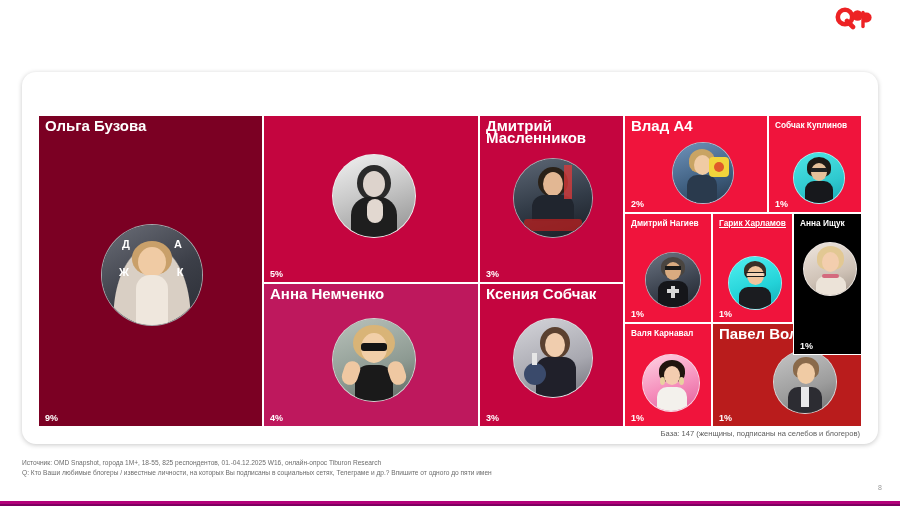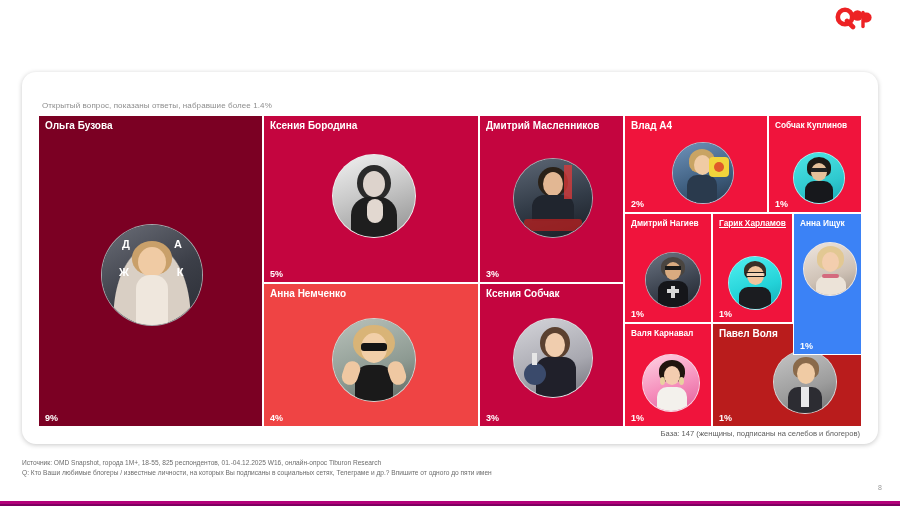--- a/index.html
+++ b/index.html
@@ -31,21 +31,21 @@
   
   .tree{
     position:absolute;left:16px;top:43px;width:824px;height:312px;
   }
   .tile{
     position:absolute;box-sizing:border-box;
     border:1px solid #ffffff;overflow:hidden;
   }
   .tile .nm{
     position:absolute;left:6px;top:4px;right:4px;
-    font-size:10px;font-weight:bold;color:#ffffff;line-height:11.5px;
+    font-size:15px;font-weight:bold;color:#ffffff;line-height:11.5px;
   }
   .tile .nm.small{font-size:8.3px;line-height:10.5px;}
   .tile .pc{
     position:absolute;left:6px;bottom:3px;
     font-size:9px;font-weight:bold;color:#ffffff;
   }
 
   
   .ava{
     position:absolute;border-radius:50%;overflow:hidden;
@@ -73,21 +73,20 @@
     <circle cx="11" cy="11" r="7.2" fill="none" stroke="#ED2224" stroke-width="4.6"></circle>
     <path d="M13 15 L19 21" stroke="#ED2224" stroke-width="4.6" stroke-linecap="round"></path>
     <circle cx="23.5" cy="9.5" r="5.2" fill="#ED2224"></circle>
     <path d="M29 6.5 h3.6 a5 5 0 0 1 0 10 H29 z" fill="#ED2224"></path>
     <path d="M29 6.5 v14" stroke="#ED2224" stroke-width="3.4" stroke-linecap="round"></path>
   </svg>
 </div>
 
 <div class="card">
 
-  <div class="card-sub">Открытый вопрос, показаны ответы, набравшие более 1.4%</div>
 
   <div class="tree">
 
     <div class="tile" style="left:0;top:0;width:225px;height:312px;background:#7B0023;">
       <div class="nm">Ольга Бузова</div>
       <div class="ava" style="left:62px;top:108px;width:100px;height:100px;background:#3a3d45;">
         <i style="left:0;top:0;width:100px;height:100px;background:
            radial-gradient(circle at 50% 34%, #e8c9a8 16px, rgba(232,201,168,0) 17px),
            radial-gradient(ellipse at 50% 92%, #d9cfc4 38px, rgba(217,207,196,0) 39px),
            linear-gradient(150deg,#6b6e78 0%,#3c3f48 55%,#2a2d35 100%);"></i>
@@ -96,32 +95,31 @@
         <i style="left:34px;top:50px;width:32px;height:50px;background:#efe7dd;border-radius:14px 14px 0 0;"></i>
         <i style="left:16px;top:12px;width:16px;height:14px;color:#fff;font:bold 11px/14px 'Liberation Sans',sans-serif;text-align:center;">Д</i>
         <i style="left:14px;top:40px;width:16px;height:14px;color:#fff;font:bold 11px/14px 'Liberation Sans',sans-serif;text-align:center;">Ж</i>
         <i style="left:68px;top:12px;width:16px;height:14px;color:#fff;font:bold 11px/14px 'Liberation Sans',sans-serif;text-align:center;">А</i>
         <i style="left:70px;top:40px;width:16px;height:14px;color:#fff;font:bold 11px/14px 'Liberation Sans',sans-serif;text-align:center;">К</i>
       </div>
       <div class="pc">9%</div>
     </div>
 
     <div class="tile" style="left:225px;top:0;width:216px;height:168px;background:#C4053F;">
-      <div class="nm">Ксения Бородина</div>
       <div class="ava" style="left:68px;top:38px;width:82px;height:82px;background:#dcdcdc;">
         <i style="left:0;top:0;width:82px;height:82px;background:linear-gradient(160deg,#f2f2f2 0%,#c9c9c9 45%,#8e8e8e 100%);"></i>
         <i style="left:24px;top:10px;width:34px;height:36px;border-radius:50%;background:#2a2a2a;"></i>
         <i style="left:30px;top:16px;width:22px;height:26px;border-radius:50%;background:#ddd3cc;"></i>
         <i style="left:18px;top:42px;width:46px;height:40px;border-radius:18px 18px 0 0;background:#1e1e1e;"></i>
         <i style="left:34px;top:44px;width:16px;height:24px;background:#e2d8d0;border-radius:8px;"></i>
       </div>
       <div class="pc">5%</div>
     </div>
 
-    <div class="tile" style="left:225px;top:168px;width:216px;height:144px;background:#ef4444;">
+    <div class="tile" style="left:225px;top:168px;width:216px;height:144px;background:#be185d;">
       <div class="nm">Анна Немченко</div>
       <div class="ava" style="left:68px;top:34px;width:82px;height:82px;background:#9aa59c;">
         <i style="left:0;top:0;width:82px;height:82px;background:linear-gradient(160deg,#b9c2bb 0%,#8d9a92 60%,#5d6660 100%);"></i>
         <i style="left:20px;top:6px;width:42px;height:36px;border-radius:50%;background:#d9b477;"></i>
         <i style="left:28px;top:14px;width:26px;height:30px;border-radius:50%;background:#f2cfa8;"></i>
         <i style="left:28px;top:24px;width:26px;height:8px;border-radius:3px;background:#141414;"></i>
         <i style="left:22px;top:46px;width:38px;height:36px;border-radius:14px 14px 0 0;background:#1a1a1a;"></i>
         <i style="left:10px;top:42px;width:16px;height:24px;border-radius:8px;background:#efc8a2;transform:rotate(18deg);"></i>
         <i style="left:56px;top:42px;width:16px;height:24px;border-radius:8px;background:#efc8a2;transform:rotate(-18deg);"></i>
       </div>
@@ -223,21 +221,21 @@
       <div class="ava" style="left:60px;top:26px;width:62px;height:62px;background:#a8a8a8;">
         <i style="left:0;top:0;width:62px;height:62px;background:linear-gradient(160deg,#c6c6c6 0%,#9c9c9c 60%,#6e6e6e 100%);"></i>
         <i style="left:19px;top:6px;width:26px;height:22px;border-radius:50% 50% 38% 38%;background:#8a6a4a;"></i>
         <i style="left:23px;top:12px;width:18px;height:21px;border-radius:50%;background:#f0cba4;"></i>
         <i style="left:14px;top:36px;width:34px;height:26px;border-radius:10px 10px 0 0;background:#2c2c32;"></i>
         <i style="left:27px;top:36px;width:8px;height:20px;background:#e9e9ea;"></i>
       </div>
       <div class="pc">1%</div>
     </div>
 
-    <div class="tile" style="left:755px;top:98px;width:69px;height:142px;background:#3b82f6;">
+    <div class="tile" style="left:755px;top:98px;width:69px;height:142px;background:#000000;">
       <div class="nm small">Анна Ищук</div>
       <div class="ava" style="left:9px;top:28px;width:52px;height:52px;background:#ddd1c8;">
         <i style="left:0;top:0;width:52px;height:52px;background:linear-gradient(160deg,#efe6de 0%,#cfc2b6 60%,#a2968b 100%);"></i>
         <i style="left:13px;top:3px;width:27px;height:24px;border-radius:50% 50% 40% 40%;background:#e2c893;"></i>
         <i style="left:18px;top:9px;width:17px;height:20px;border-radius:50%;background:#f3ceae;"></i>
         <i style="left:12px;top:33px;width:30px;height:19px;border-radius:9px 9px 0 0;background:#ece3d8;"></i>
         <i style="left:18px;top:31px;width:17px;height:4px;border-radius:2px;background:#d46a7e;"></i>
       </div>
       <div class="pc">1%</div>
     </div>

